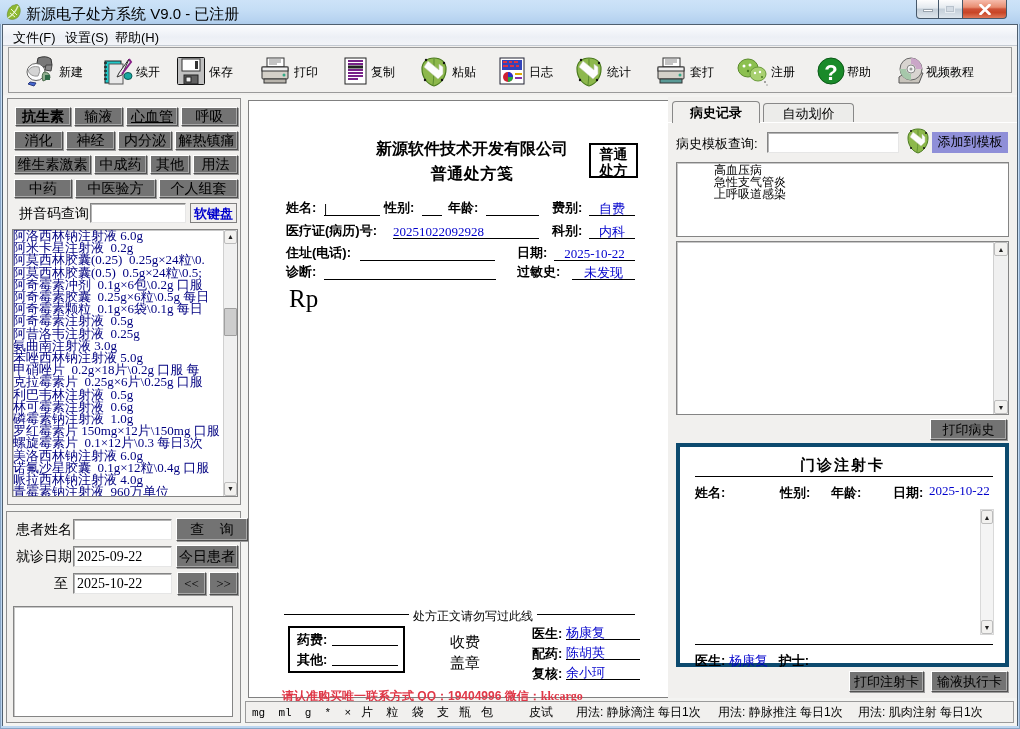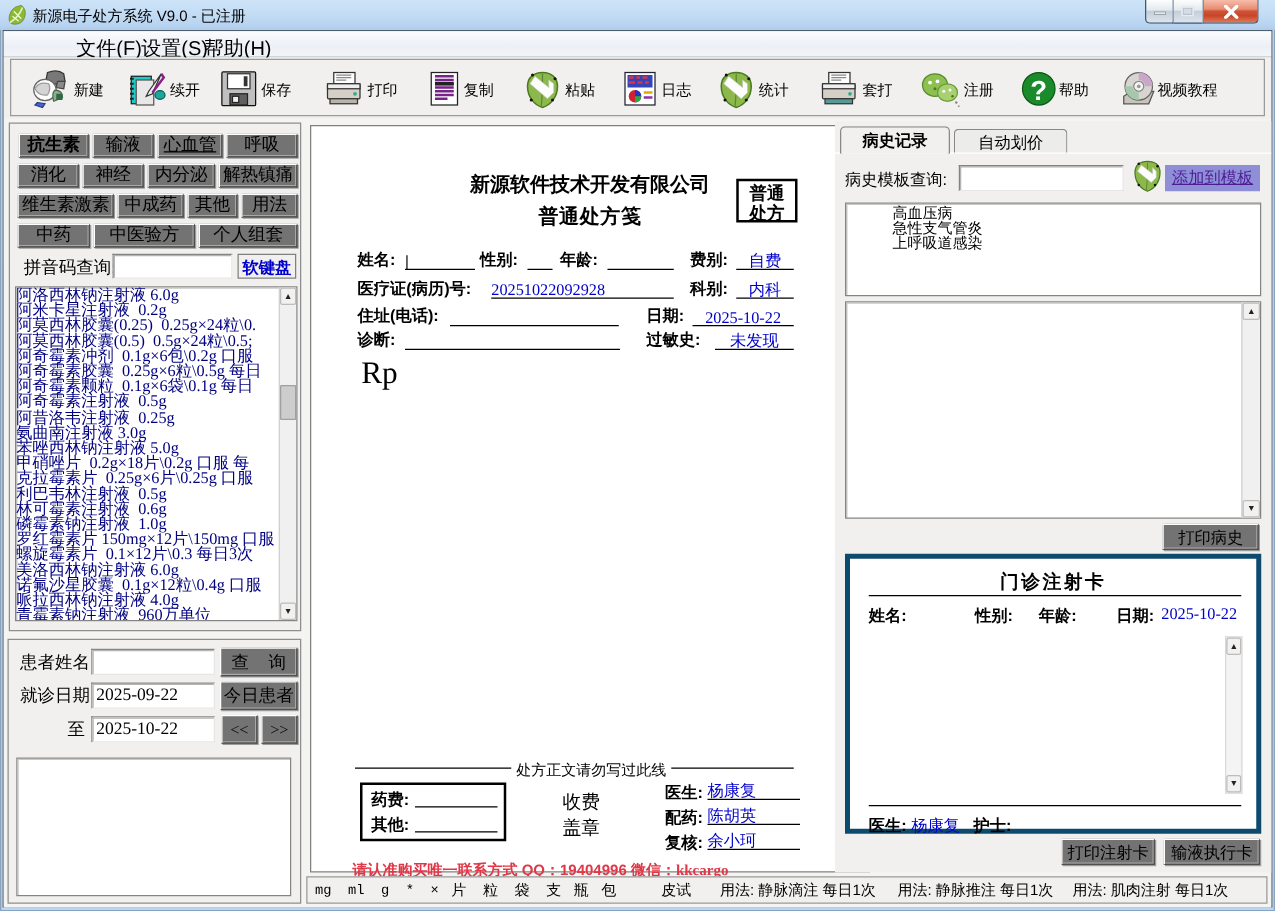--- a/index.html
+++ b/index.html
@@ -4,31 +4,31 @@
 * { margin:0; padding:0; box-sizing:border-box; }
 html,body { width:1020px; height:729px; overflow:hidden; }
 body { font-family:"Liberation Sans", sans-serif; font-size:12px; color:#000; background:#a8c6e4; position:relative; }
 .abs { position:absolute; }
 
 #frame { position:absolute; left:0; top:0; width:1020px; height:729px;
   background:linear-gradient(180deg,#cde3f8 0%,#c3dcf4 50%,#bdd6f0 100%); border:1px solid #88a4c4; }
 #framedark { position:absolute; left:2px; top:24px; width:1016px; height:702px; border:1px solid #4f5f6f; background:#f4f4f2; }
 #titlebar { position:absolute; left:0; top:0; width:1020px; height:24px;
   background:linear-gradient(180deg,#cde3f8 0%,#c4ddf5 45%,#b7d3f0 85%,#aecbea 100%); }
-#title-text { position:absolute; left:26px; top:5px; font-size:12px; color:#000; }
+#title-text { position:absolute; left:26px; top:5px; font-size:15px; color:#000; }
 
 #winbtns { position:absolute; left:916px; top:0; height:19px; display:flex; }
 .wbtn { height:19px; border:1px solid #46586a; border-top:none; background:linear-gradient(180deg,#fdfdfd 0%,#e3e9ee 45%,#c3ced8 50%,#dde5ec 100%); position:relative; }
 #btn-min { width:23px; border-radius:0 0 0 4px; }
 #btn-max { width:23px; border-left:none; border-right:none; }
 #btn-close { width:45px; border-radius:0 0 4px 0;
   background:linear-gradient(180deg,#f6bcac 0%,#e88d71 40%,#cf5238 50%,#c84526 70%,#e0795a 100%); }
 
 #menubar { position:absolute; left:3px; top:25px; width:1014px; height:21px; background:linear-gradient(180deg,#fbfcfe 0%,#eceff5 60%,#f2f4f8 100%); border-bottom:1px solid #c4cad2; }
-.menuitem { position:absolute; top:4px; font-size:16px;margin-left:48px; }
+.menuitem { position:absolute; top:4px; font-size:13px; }
 
 #toolbar { position:absolute; left:3px; top:46px; width:1014px; height:49px; background:#f1f0ee; }
 #toolbar-in { position:absolute; left:5px; top:1px; width:1004px; height:46px; border:1px solid #9a9a9a; background:#f1f0ee; }
 .tb-ico { position:absolute; top:7px; width:32px; height:32px; }
 .tb-lab { position:absolute; top:16px; font-size:12px; color:#000; font-family:"Liberation Serif",serif; }
 
 #client { position:absolute; left:3px; top:95px; width:1014px; height:631px; background:#f4f4f2; }
 
 .panel { background:#f1f0ee; border:1px solid #8e8e8e; }
 .white-box { background:#fff; border:1px solid #848484; box-shadow:inset 1px 1px 0 #c8c8c8; }
@@ -249,21 +249,21 @@
         <div class="sb-btn" style="top:0;">▲</div>
         <div class="sb-thumb" style="top:78px;height:28px;"></div>
         <div class="sb-btn" style="bottom:0;">▼</div>
       </div>
     </div>
   </div>
 
   <div class="panel" style="position:absolute;left:3px;top:416px;width:235px;height:212px;">
     <div class="lbl" style="left:9px;top:9px;">患者姓名</div>
     <div class="inp" style="position:absolute;left:66px;top:7px;width:99px;height:21px;"></div>
-    <div class="btn3d" style="position:absolute;left:169px;top:6px;width:62px;height:23px;font-size:14px;line-height:21px;">查&nbsp;&nbsp;&nbsp;&nbsp;询</div>
+    <div class="btn3d" style="position:absolute;left:169px;top:6px;width:72px;height:23px;font-size:14px;line-height:21px;">查&nbsp;&nbsp;&nbsp;&nbsp;询</div>
     <div class="lbl" style="left:9px;top:36px;">就诊日期</div>
     <div class="inp cjk-serif" style="position:absolute;left:66px;top:34px;width:99px;height:21px;font-size:14px;line-height:19px;padding-left:3px;">2025-09-22</div>
     <div class="btn3d" style="position:absolute;left:169px;top:33px;width:62px;height:23px;font-size:14px;line-height:21px;">今日患者</div>
     <div class="lbl" style="left:47px;top:63px;">至</div>
     <div class="inp cjk-serif" style="position:absolute;left:66px;top:61px;width:99px;height:21px;font-size:14px;line-height:19px;padding-left:3px;">2025-10-22</div>
     <div class="btn3d cjk-serif" style="position:absolute;left:170px;top:60px;width:29px;height:23px;font-size:13px;line-height:21px;">&lt;&lt;</div>
     <div class="btn3d cjk-serif" style="position:absolute;left:202px;top:60px;width:29px;height:23px;font-size:13px;line-height:21px;">&gt;&gt;</div>
     <div class="white-box" style="position:absolute;left:6px;top:94px;width:220px;height:111px;"></div>
   </div>
 
@@ -325,21 +325,21 @@
     <div class="inp" style="position:absolute;left:99px;top:35px;width:132px;height:21px;"></div>
     <svg style="position:absolute;left:237px;top:30px;" width="26" height="28" viewBox="0 0 26 28">
       <path d="M13 2 C19 2 23 5 23 11 C23 18 19 24 13 26 C7 24 3 18 3 11 C3 5 7 2 13 2Z" fill="#8db84c" stroke="#4a7a1e"></path>
       <path d="M13 3 C13 11 13 18 12 25" stroke="#5a8a2e" stroke-width="0.8" fill="none"></path>
       <path d="M5 10 L8 5 L17 12 L17 7 L20 10 L20 15 L16 19 L5 10Z" fill="#fdfdfd" stroke="#c0c8b0" stroke-width="0.5"></path>
       <circle cx="6" cy="4" r="1" fill="#111"></circle>
         <circle cx="21" cy="6" r="1" fill="#111"></circle>
       <circle cx="6" cy="21" r="1" fill="#111"></circle>
         <circle cx="19" cy="21" r="1" fill="#111"></circle>
     </svg>
-    <div style="position:absolute;left:264px;top:35px;width:76px;height:21px;background:#8f8fd8;font-size:13px;line-height:20px;text-align:center;"><span style="color:#4c1d95;text-decoration:underline;">添加到模板</span></div>
+    <div style="position:absolute;left:264px;top:35px;width:76px;height:21px;background:#8f8fd8;font-size:13px;line-height:20px;text-align:center;"><span style="color:#000000;">添加到模板</span></div>
 
     <div class="white-box" style="position:absolute;left:8px;top:65px;width:333px;height:75px;font-size:13px;color:#000;">
       <div style="position:absolute;left:2px;top:1px;line-height:12px;font-size:12px;white-space:pre;margin-left:35px;">高血压病
 急性支气管炎
 上呼吸道感染</div>
     </div>
 
     <div class="white-box" style="position:absolute;left:8px;top:144px;width:333px;height:174px;">
       <div class="sb" style="position:absolute;right:0;top:0;width:15px;height:100%;">
         <div class="sb-btn" style="top:0;">▲</div>

